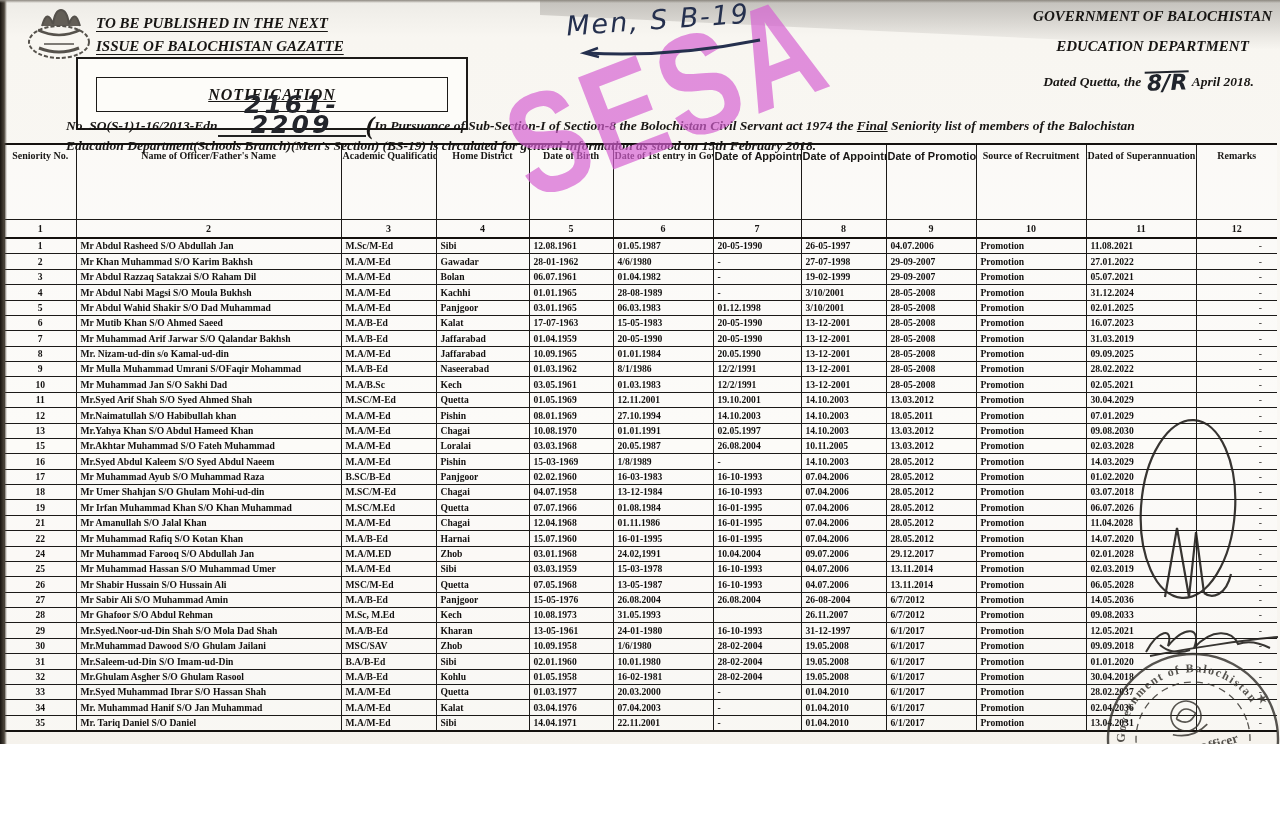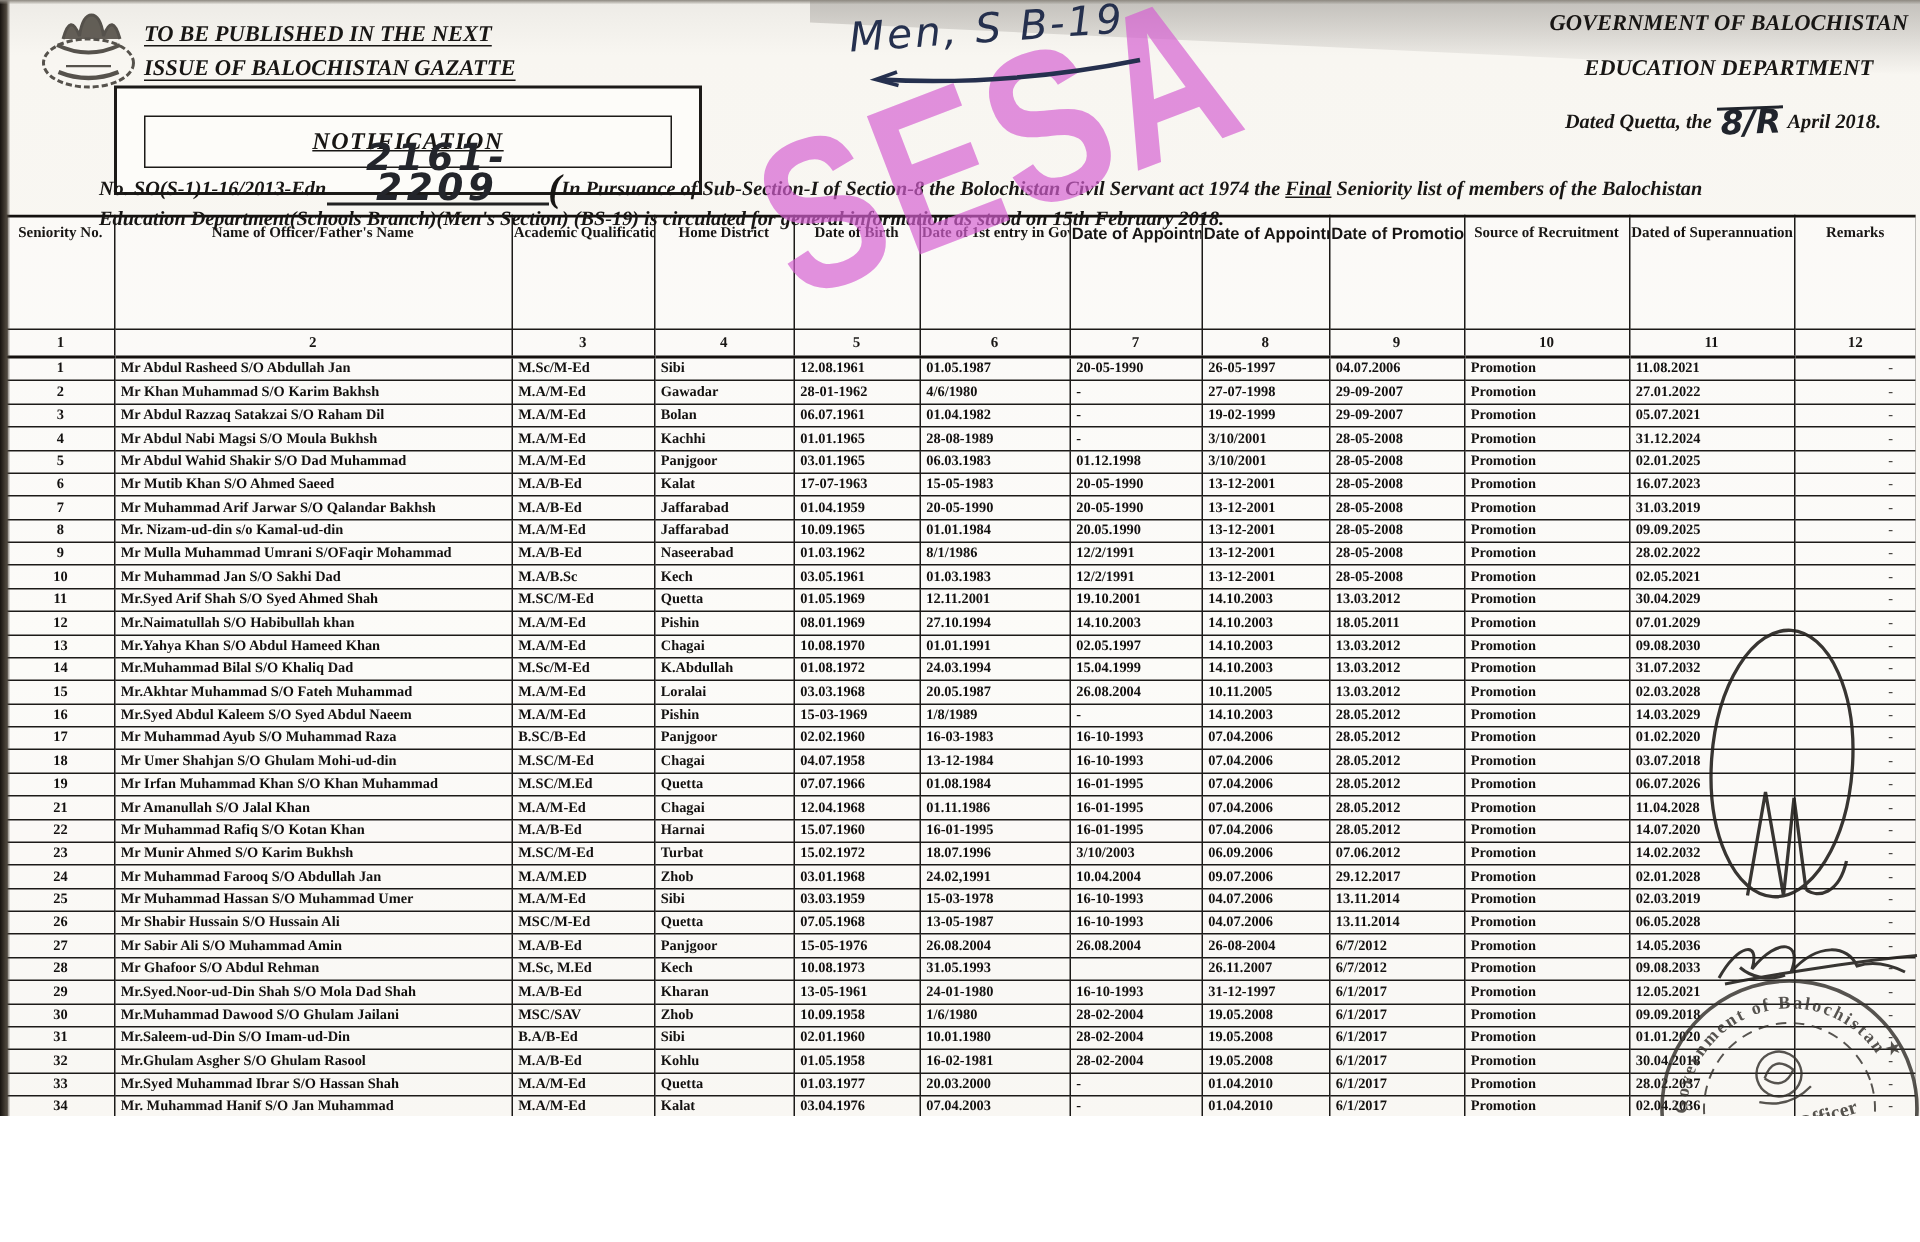--- a/index.html
+++ b/index.html
@@ -334,34 +334,20 @@
             <td class="c5">10.08.1970</td>
             <td class="c6">01.01.1991</td>
             <td class="c7">02.05.1997</td>
             <td class="c8">14.10.2003</td>
             <td class="c9">13.03.2012</td>
             <td class="c10">Promotion</td>
             <td class="c11">09.08.2030</td>
             <td class="c12">-</td>
           </tr>
           <tr>
-            <td class="c1">14</td>
-            <td class="c2">Mr.Muhammad Bilal  S/O Khaliq Dad</td>
-            <td class="c3">M.Sc/M-Ed</td>
-            <td class="c4">K.Abdullah</td>
-            <td class="c5">01.08.1972</td>
-            <td class="c6">24.03.1994</td>
-            <td class="c7">15.04.1999</td>
-            <td class="c8">14.10.2003</td>
-            <td class="c9">13.03.2012</td>
-            <td class="c10">Promotion</td>
-            <td class="c11">31.07.2032</td>
-            <td class="c12">-</td>
-          </tr>
-          <tr>
             <td class="c1">15</td>
             <td class="c2">Mr.Akhtar Muhammad S/O Fateh Muhammad</td>
             <td class="c3">M.A/M-Ed</td>
             <td class="c4">Loralai</td>
             <td class="c5">03.03.1968</td>
             <td class="c6">20.05.1987</td>
             <td class="c7">26.08.2004</td>
             <td class="c8">10.11.2005</td>
             <td class="c9">13.03.2012</td>
             <td class="c10">Promotion</td>
@@ -443,34 +429,20 @@
             <td class="c2">Mr Muhammad Rafiq S/O Kotan Khan</td>
             <td class="c3">M.A/B-Ed</td>
             <td class="c4">Harnai</td>
             <td class="c5">15.07.1960</td>
             <td class="c6">16-01-1995</td>
             <td class="c7">16-01-1995</td>
             <td class="c8">07.04.2006</td>
             <td class="c9">28.05.2012</td>
             <td class="c10">Promotion</td>
             <td class="c11">14.07.2020</td>
-            <td class="c12">-</td>
-          </tr>
-          <tr>
-            <td class="c1">23</td>
-            <td class="c2">Mr Munir Ahmed S/O Karim Bukhsh</td>
-            <td class="c3">M.SC/M-Ed</td>
-            <td class="c4">Turbat</td>
-            <td class="c5">15.02.1972</td>
-            <td class="c6">18.07.1996</td>
-            <td class="c7">3/10/2003</td>
-            <td class="c8">06.09.2006</td>
-            <td class="c9">07.06.2012</td>
-            <td class="c10">Promotion</td>
-            <td class="c11">14.02.2032</td>
             <td class="c12">-</td>
           </tr>
           <tr>
             <td class="c1">24</td>
             <td class="c2">Mr Muhammad Farooq S/O Abdullah Jan</td>
             <td class="c3">M.A/M.ED</td>
             <td class="c4">Zhob</td>
             <td class="c5">03.01.1968</td>
             <td class="c6">24.02,1991</td>
             <td class="c7">10.04.2004</td>

